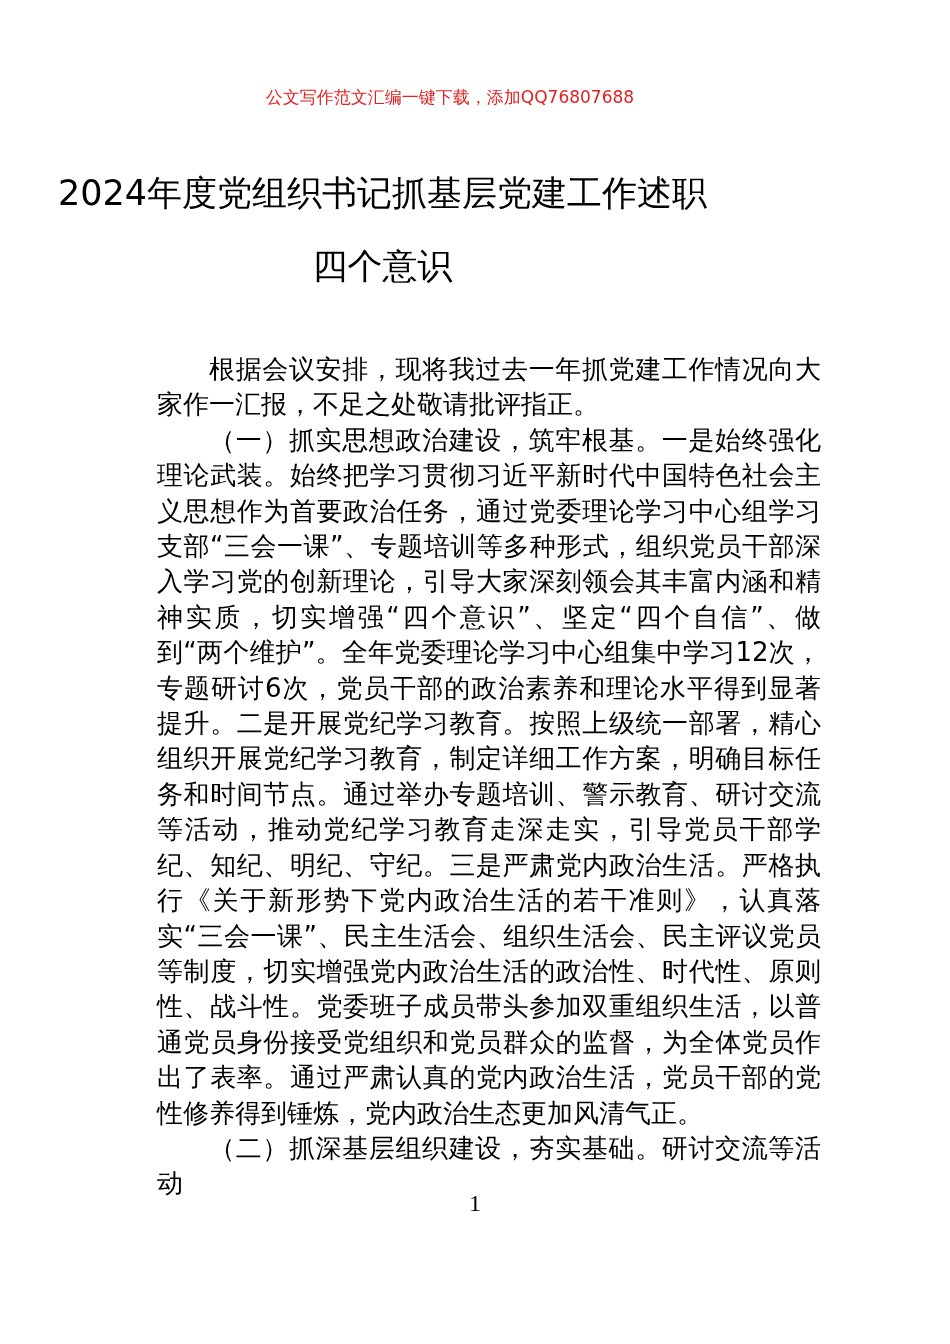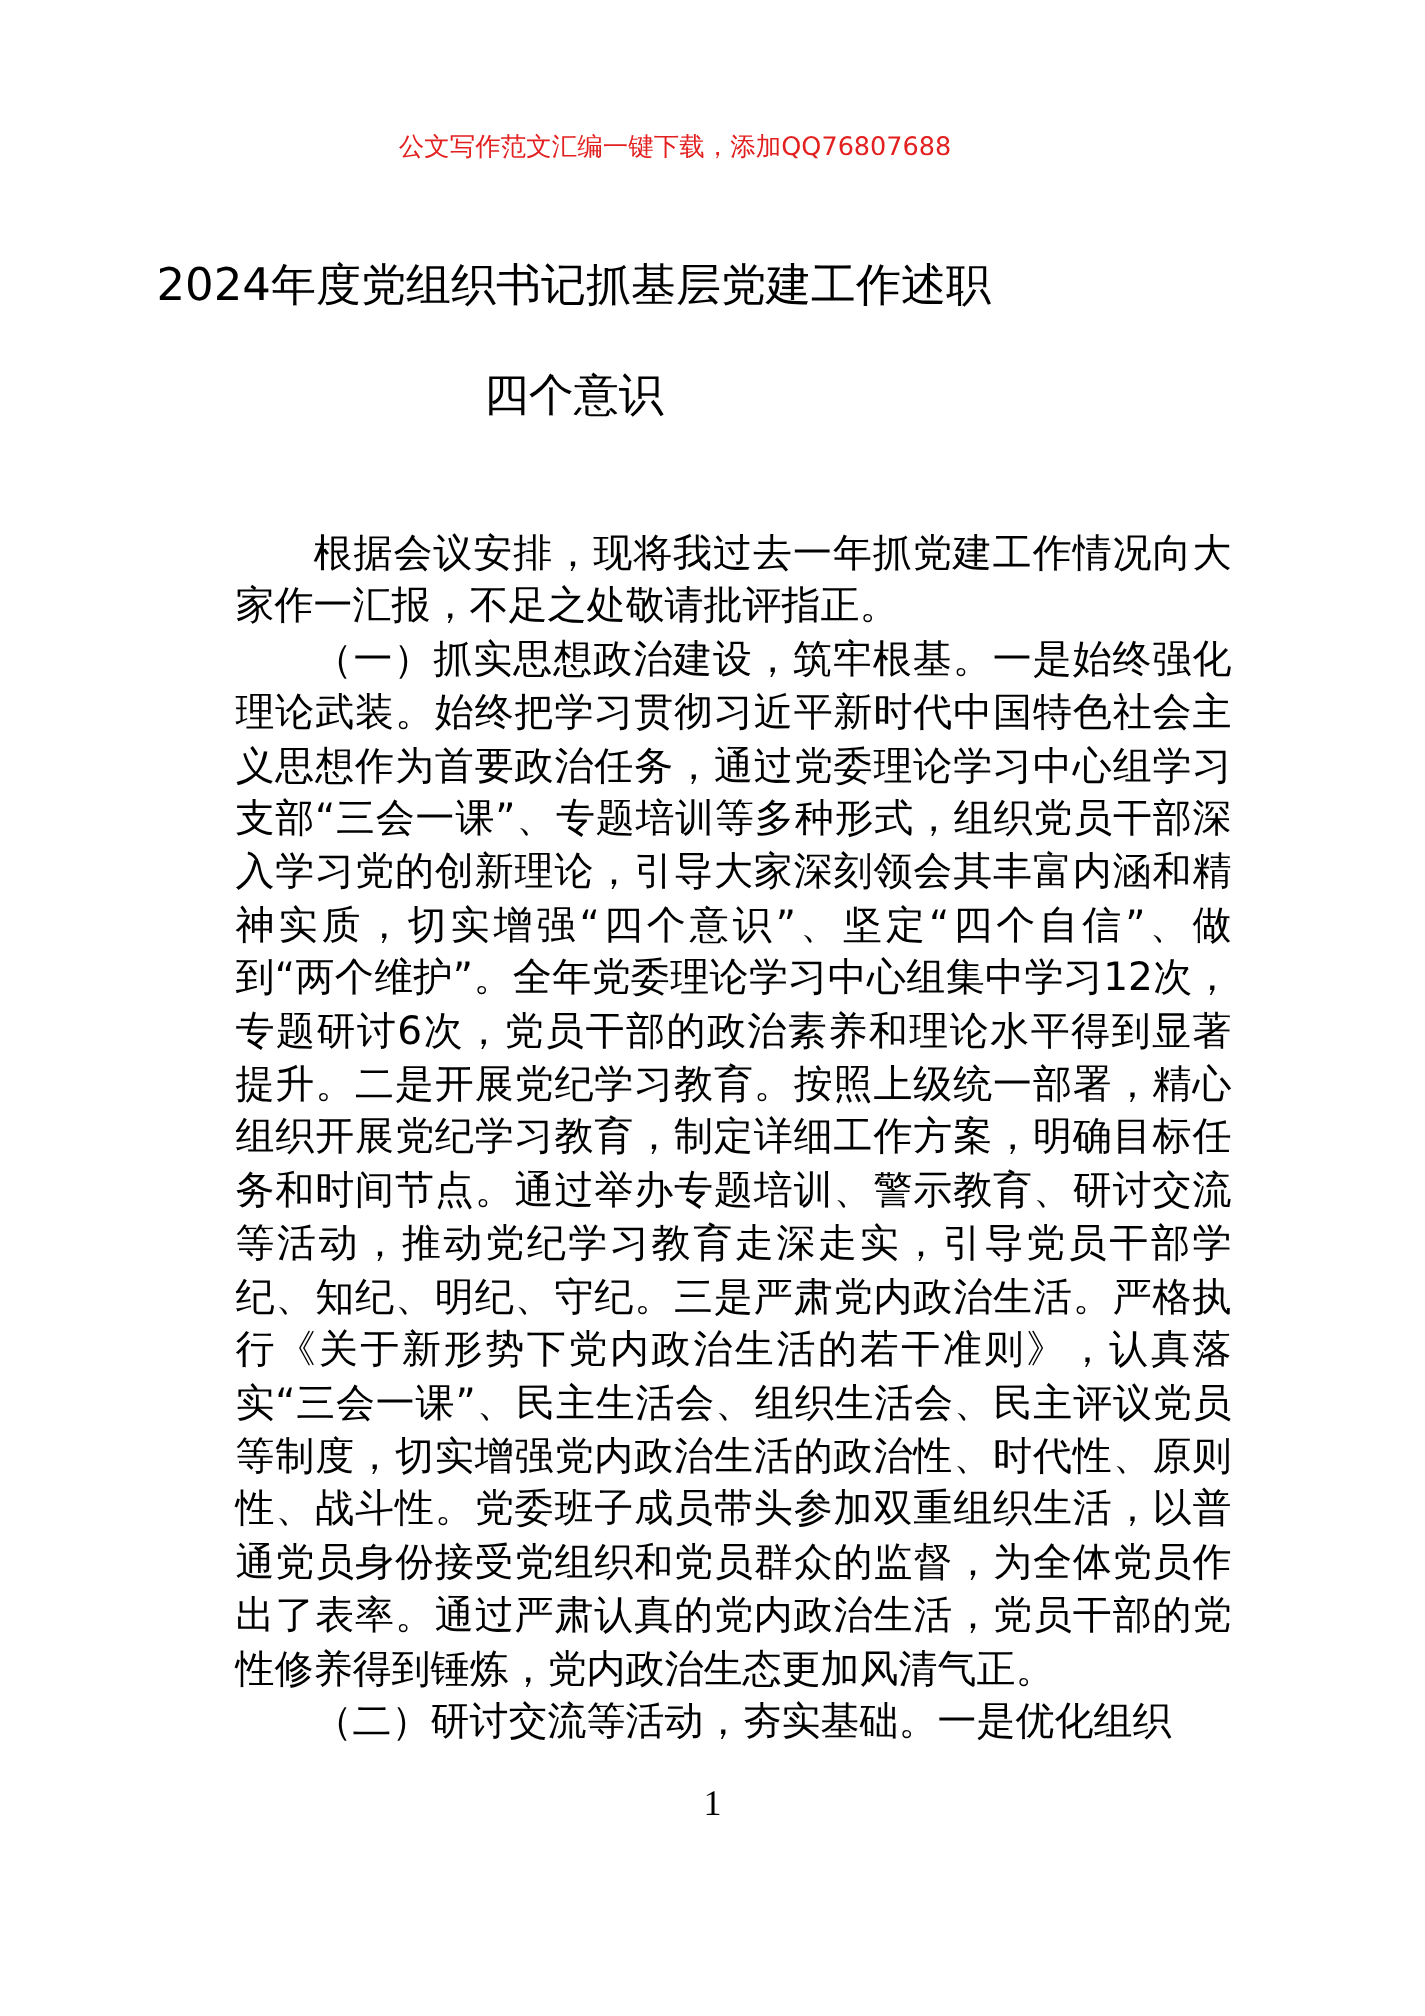--- a/index.html
+++ b/index.html
@@ -23,21 +23,21 @@
       text-align: center;
       font-size: 17px;
       color: #e32020;
       letter-spacing: 0px;
     }
     .title {
       position: absolute;
       left: 0;
       width: 765px;
       text-align: center;
-      font-size: 30px;
+      font-size: 35px;
       font-weight: normal;
       margin: 0;
       letter-spacing: 0px;
     }
     .title.line1 { top: 170px; }
     .title.line2 { top: 243px; }
     .body {
       position: absolute;
       top: 352px;
       left: 145px;
@@ -66,16 +66,16 @@
 <body>
 
 <div class="header-note">公文写作范文汇编一键下载，添加QQ76807688</div>
 
 <h1 class="title line1">2024年度党组织书记抓基层党建工作述职</h1>
 <h1 class="title line2">四个意识</h1>
 
 <div class="body">
   <p>根据会议安排，现将我过去一年抓党建工作情况向大家作一汇报，不足之处敬请批评指正。</p>
   <p>（一）抓实思想政治建设，筑牢根基。一是始终强化理论武装。始终把学习贯彻习近平新时代中国特色社会主义思想作为首要政治任务，通过党委理论学习中心组学习支部“三会一课”、专题培训等多种形式，组织党员干部深入学习党的创新理论，引导大家深刻领会其丰富内涵和精神实质，切实增强“四个意识”、坚定“四个自信”、做到“两个维护”。全年党委理论学习中心组集中学习12次，专题研讨6次，党员干部的政治素养和理论水平得到显著提升。二是开展党纪学习教育。按照上级统一部署，精心组织开展党纪学习教育，制定详细工作方案，明确目标任务和时间节点。通过举办专题培训、警示教育、研讨交流等活动，推动党纪学习教育走深走实，引导党员干部学纪、知纪、明纪、守纪。三是严肃党内政治生活。严格执行《关于新形势下党内政治生活的若干准则》，认真落实“三会一课”、民主生活会、组织生活会、民主评议党员等制度，切实增强党内政治生活的政治性、时代性、原则性、战斗性。党委班子成员带头参加双重组织生活，以普通党员身份接受党组织和党员群众的监督，为全体党员作出了表率。通过严肃认真的党内政治生活，党员干部的党性修养得到锤炼，党内政治生态更加风清气正。</p>
-  <p>（二）研讨交流等活动，夯实基础。一是优化组织</p>
+  <p>（二）抓深基层组织建设，夯实基础。研讨交流等活动</p>
 </div>
 
 <div class="page-number">1</div>
 
 </body></html>

